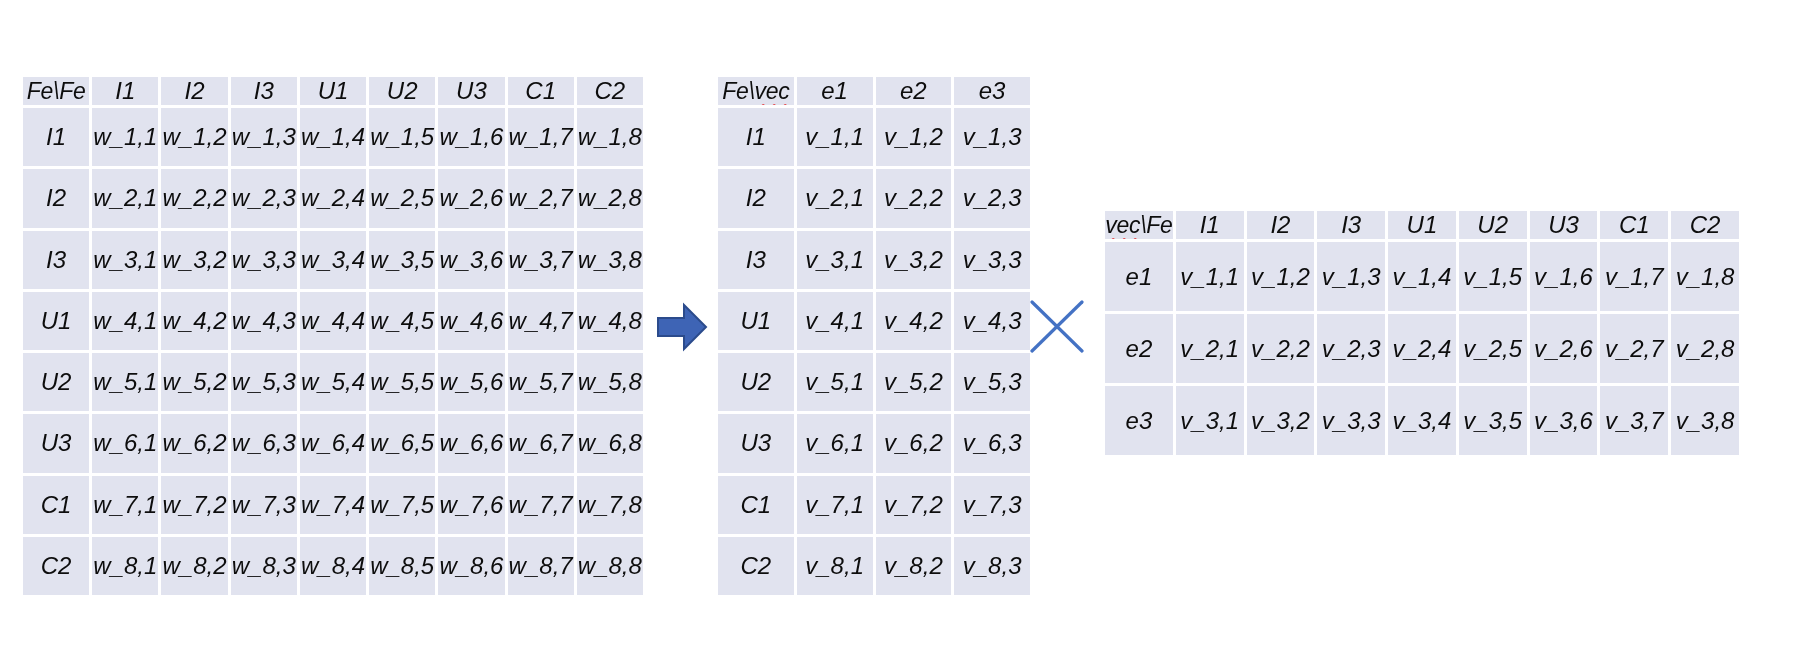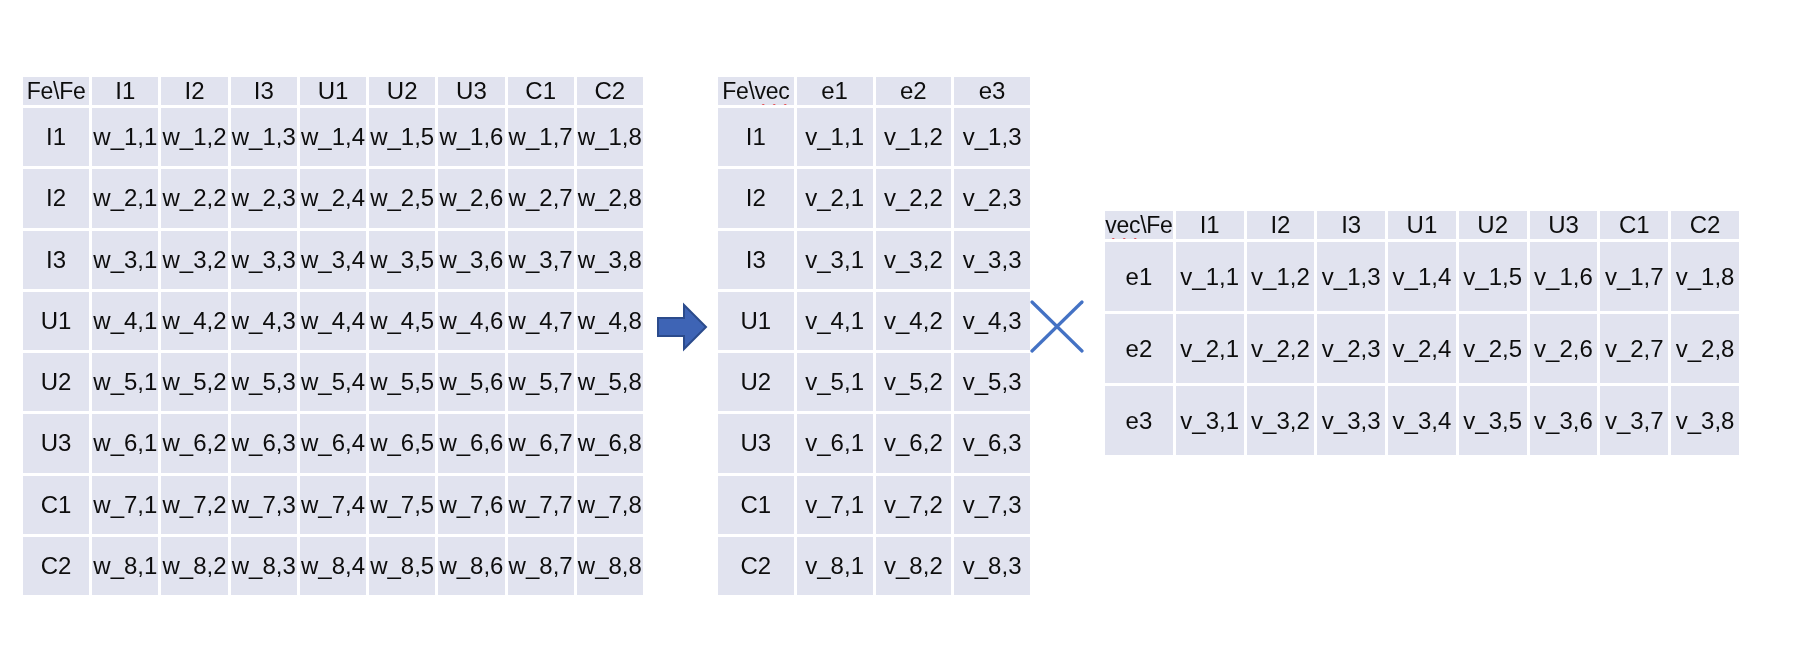--- a/index.html
+++ b/index.html
@@ -17,20 +17,21 @@
     background:#ffffff;
     overflow:hidden;
     font-family:"Liberation Sans","DejaVu Sans",sans-serif;
     color:var(--text);
   }
   table.tbl{
     position:absolute;
     border-collapse:separate;
     border-spacing:3px;
     table-layout:fixed;
+    font-style:italic;
   }
   .tbl th,.tbl td{
     background:var(--cell-fill);
     font-size:24px;
     font-weight:400;
     text-align:center;
     vertical-align:middle;
     padding:0;
     white-space:nowrap;
     overflow:hidden;

